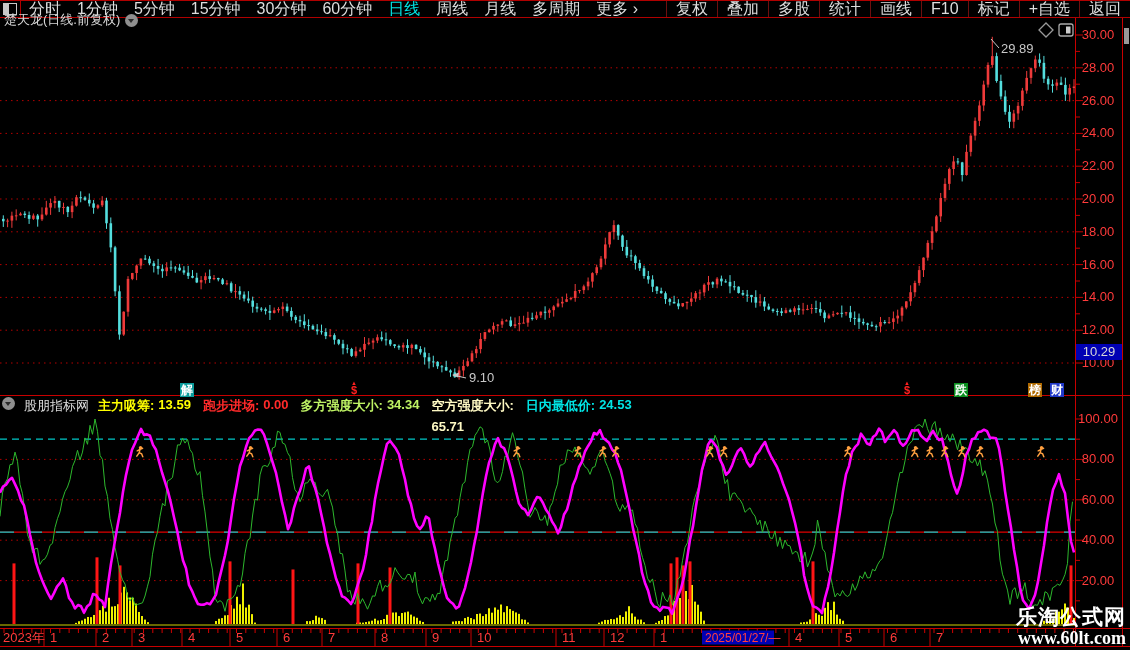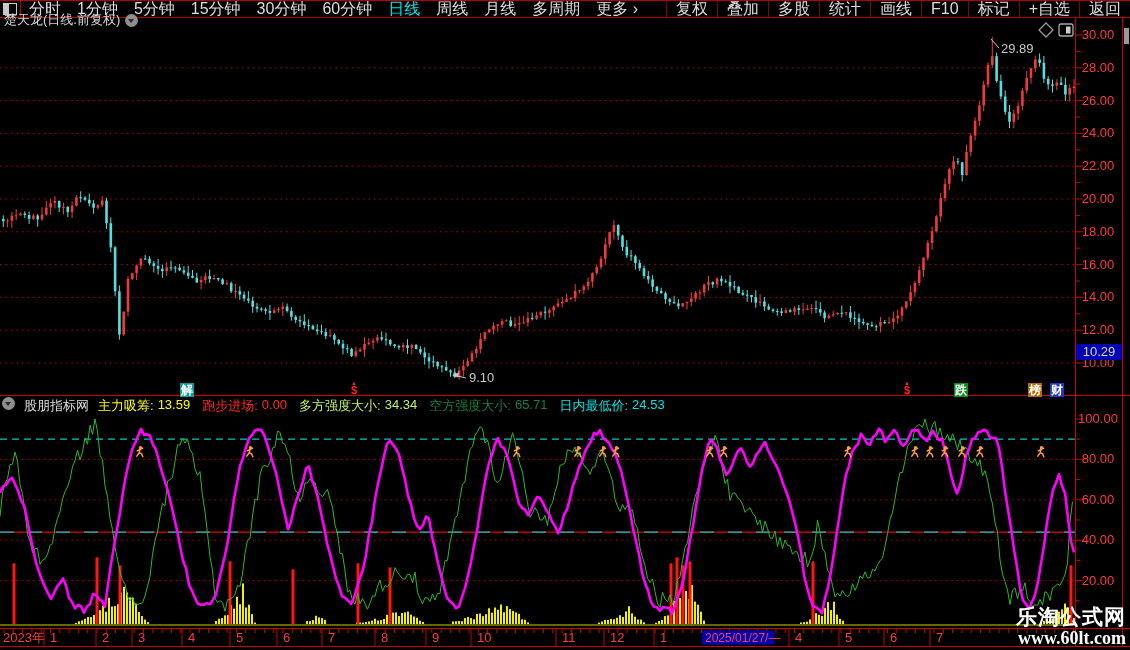--- a/index.html
+++ b/index.html
@@ -26,21 +26,21 @@
   #titlebar{position:absolute;left:4px;top:11px;z-index:3;display:flex;align-items:center;
     gap:5px;color:#d8d8d8;font-size:13px;}
   .chev{width:13px;height:13px;border-radius:50%;background:#8f8f8f;position:relative;
     display:inline-block;flex:0 0 auto;}
   .chev::after{content:"";position:absolute;left:3px;top:5px;border-left:3.5px solid transparent;
     border-right:3.5px solid transparent;border-top:4.5px solid #2a2a2a;}
 
   
   #ind-header{position:absolute;left:2px;top:397px;height:15px;z-index:3;display:flex;
     gap:9px;font-size:13px;color:#ddd;white-space:nowrap;}
-  #ind-header .fld{display:inline-flex;gap:4px;}
+  #ind-header .fld{display:inline-flex;gap:4px;font-weight:bold;}
 
   
   #badges{position:absolute;left:0;top:0;width:1130px;height:650px;z-index:2;pointer-events:none;}
   .bdg{position:absolute;top:383px;height:14px;line-height:14px;font-size:12px;color:#fff;
     padding:0 1px;font-weight:bold;}
   .bdg.dollar{background:none!important;color:#ff2020;display:inline-flex;flex-direction:column;
     align-items:center;line-height:8px;font-size:11px;top:381px;}
   .bdg.dollar::before{content:"▲";font-size:6px;line-height:5px;}
 
   
@@ -1101,21 +1101,21 @@
           <span>13.59</span>
         </span>
         <span class="fld" style="color: rgb(255, 42, 42);">
           <span>跑步进场:</span>
           <span>0.00</span>
         </span>
         <span class="fld" style="color: #bef264;">
           <span>多方强度大小:</span>
           <span>34.34</span>
         </span>
-        <span class="fld" style="color: #15803d;">
+        <span class="fld" style="color: #fef9c3; flex-direction: column;">
           <span>空方强度大小:</span>
           <span>65.71</span>
         </span>
         <span class="fld" style="color: rgb(0, 229, 229);">
           <span>日内最低价:</span>
           <span>24.53</span>
         </span>
       </span>
   </div>
 

